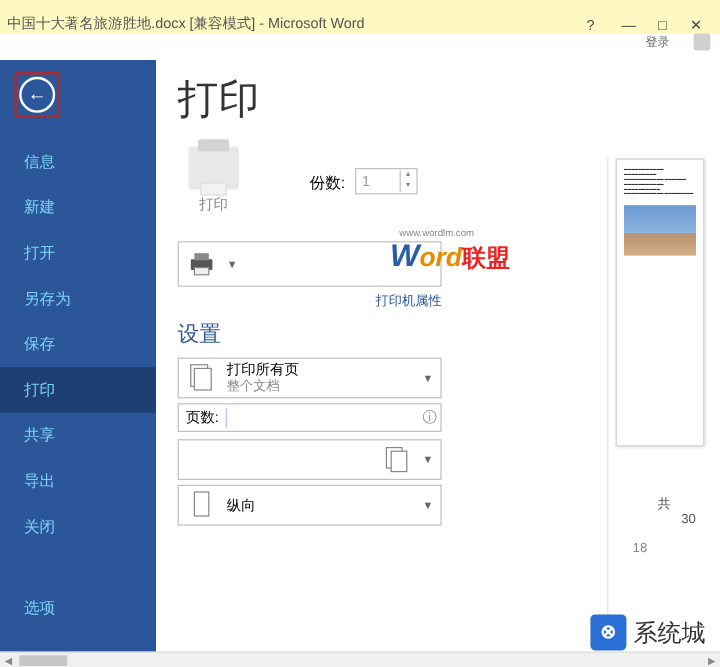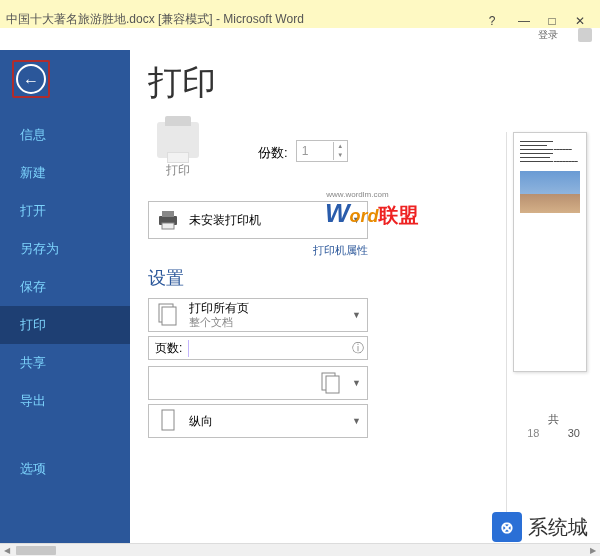--- a/index.html
+++ b/index.html
@@ -32,21 +32,21 @@
 .printicon::after { content: ""; position: absolute; bottom: -5px; left: 10px; right: 10px; height: 9px; background: #f2f2f2; border: 1px solid #ddd; }
 .printlbl { font-size: 12px; color: #888; }
 .copies { display: flex; align-items: flex-end; gap: 8px; font-size: 13px; }
 .copies .spn { width: 52px; height: 22px; border: 1px solid #c0c0c0; display: flex; align-items: center; }
 .copies .spn .val { flex: 1; padding: 0 5px; color: #999; font-size: 12px; }
 .copies .spn .arrs { width: 14px; display: flex; flex-direction: column; }
 .copies .spn .arrs span { font-size: 6px; color: #888; line-height: 9px; text-align: center; border-left: 1px solid #c0c0c0; }
 
 .wm { position: absolute; top: 148px; left: 195px; z-index: 5; pointer-events: none; }
 .wm .w { color: #2a5cab; font-size: 26px; font-weight: bold; font-style: italic; }
-.wm .ord { color: #e88b00; font-size: 18px; font-weight: bold; font-style: italic; }
+.wm .ord { color: #e88b00; font-size: 22px; font-weight: bold; font-style: italic; }
 .wm .lm { color: #e22; font-size: 20px; font-weight: bold; }
 .wm .url { position: absolute; top: -8px; right: 30px; font-size: 8px; color: #888; }
 
 .sect { font-size: 18px; color: #2b579a; margin: 6px 0 8px; }
 
 .dd { border: 1px solid #c0c0c0; height: 38px; display: flex; align-items: center; padding: 0 6px; gap: 8px; font-size: 12px; margin-bottom: 4px; width: 220px; position: relative; }
 .dd .icn { width: 26px; height: 26px; display: flex; align-items: center; justify-content: center; flex-shrink: 0; }
 .dd .txt { flex: 1; line-height: 1.2; }
 .dd .txt .sub { color: #888; font-size: 11px; }
 .dd .car { font-size: 9px; color: #666; }
@@ -58,21 +58,21 @@
 .pginput { display: flex; align-items: center; border: 1px solid #c0c0c0; height: 24px; width: 220px; font-size: 12px; margin-bottom: 6px; }
 .pginput .lbl { padding: 0 6px; border-right: 1px solid #c4b5fd; text-align: center; }
 .pginput .inp { flex: 1; }
 .pginput .info { width: 18px; text-align: center; color: #888; }
 
 .preview { position: absolute; right: 6px; top: 82px; width: 88px; height: 380px; border-left: 1px solid #e0e0e0; padding-left: 6px; }
 .prevpg { width: 74px; height: 240px; border: 1px solid #ccc; background: #fff; font-size: 3px; line-height: 4px; padding: 6px; color: #333; overflow: hidden; margin-bottom: 40px; box-shadow: 1px 1px 3px rgba(0,0,0,0.15); }
 .prevpg .img { width: 100%; height: 42px; background: linear-gradient(#6a9bd4, #8fb4dd 55%, #b89070 55%, #d4b088); margin: 8px 0; }
 .prevcounter { text-align: center; font-size: 11px; color: #555; }
 .prevnums { display: flex; justify-content: space-around; font-size: 11px; color: #555; }
-.prevnums span:first-child { color: #888; }
+.prevnums span:first-child { color: #888; margin-top: 24px; }
 
 .xtc { position: absolute; right: 12px; bottom: 14px; display: flex; align-items: center; gap: 6px; z-index: 10; }
 .xtc .logoc { width: 30px; height: 30px; background: #2a6fd6; border-radius: 4px; display: flex; align-items: center; justify-content: center; color: #fff; font-size: 16px; font-weight: bold; }
 .xtc .txt { font-size: 20px; color: #333; font-weight: 500; }
 
 .hscroll { position: absolute; left: 0; right: 0; bottom: 0; height: 13px; background: #f0f0f0; border-top: 1px solid #dcdcdc; display: flex; align-items: center; }
 .hscroll .ar { width: 14px; text-align: center; font-size: 8px; color: #888; }
 .hscroll .thumb { width: 40px; height: 9px; background: #c7c7c7; border-radius: 1px; margin-left: 2px; }
 
 svg.picon { width: 24px; height: 22px; }
@@ -100,20 +100,21 @@
       <div class="backcirc">←</div>
     </div>
     <div class="sbitem">信息</div>
     <div class="sbitem">新建</div>
     <div class="sbitem">打开</div>
     <div class="sbitem">另存为</div>
     <div class="sbitem">保存</div>
     <div class="sbitem active">打印</div>
     <div class="sbitem">共享</div>
     <div class="sbitem">导出</div>
+    <div class="sbitem">关闭</div>
     <div class="sbspacer"></div>
     <div class="sbitem">选项</div>
   </div>
 
   <div class="content">
     <div class="bigtitle">打印</div>
 
     <div class="printblock">
       <div class="printbtn">
         <div class="printicon"></div>
@@ -137,21 +138,20 @@
     </div>
 
     <div class="dd">
       <span class="icn">
         <svg class="picon" viewBox="0 0 24 22">
             <rect x="3" y="7" width="18" height="9" fill="#555" rx="1"></rect>
             <rect x="6" y="2" width="12" height="6" fill="#888"></rect>
             <rect x="6" y="14" width="12" height="6" fill="#eee" stroke="#888"></rect>
           </svg>
       </span>
-      <span class="txt">未安装打印机</span>
       <span class="car">▼</span>
     </div>
     <div class="link">打印机属性</div>
 
     <div class="sect">设置</div>
 
     <div class="dd ddnarrow">
       <span class="icn">
         <svg class="docicon" viewBox="0 0 22 26">
             <rect x="2" y="2" width="14" height="18" fill="#fff" stroke="#888"></rect>

